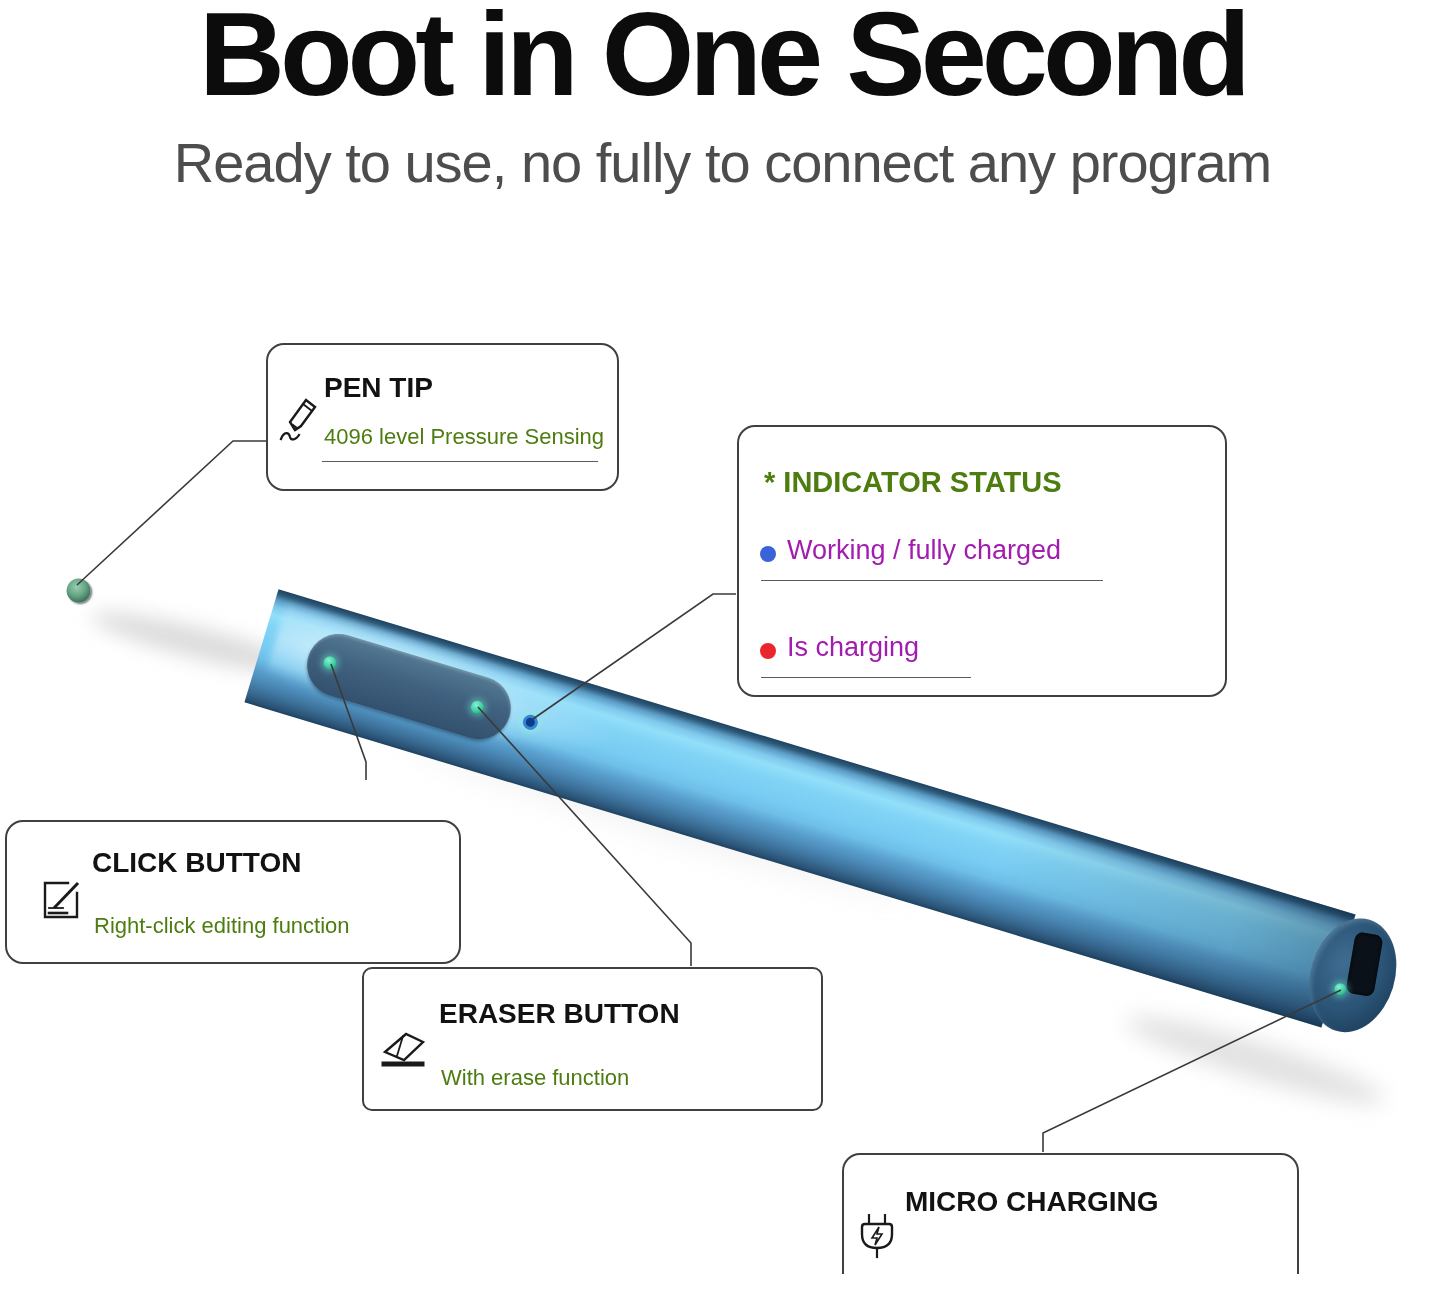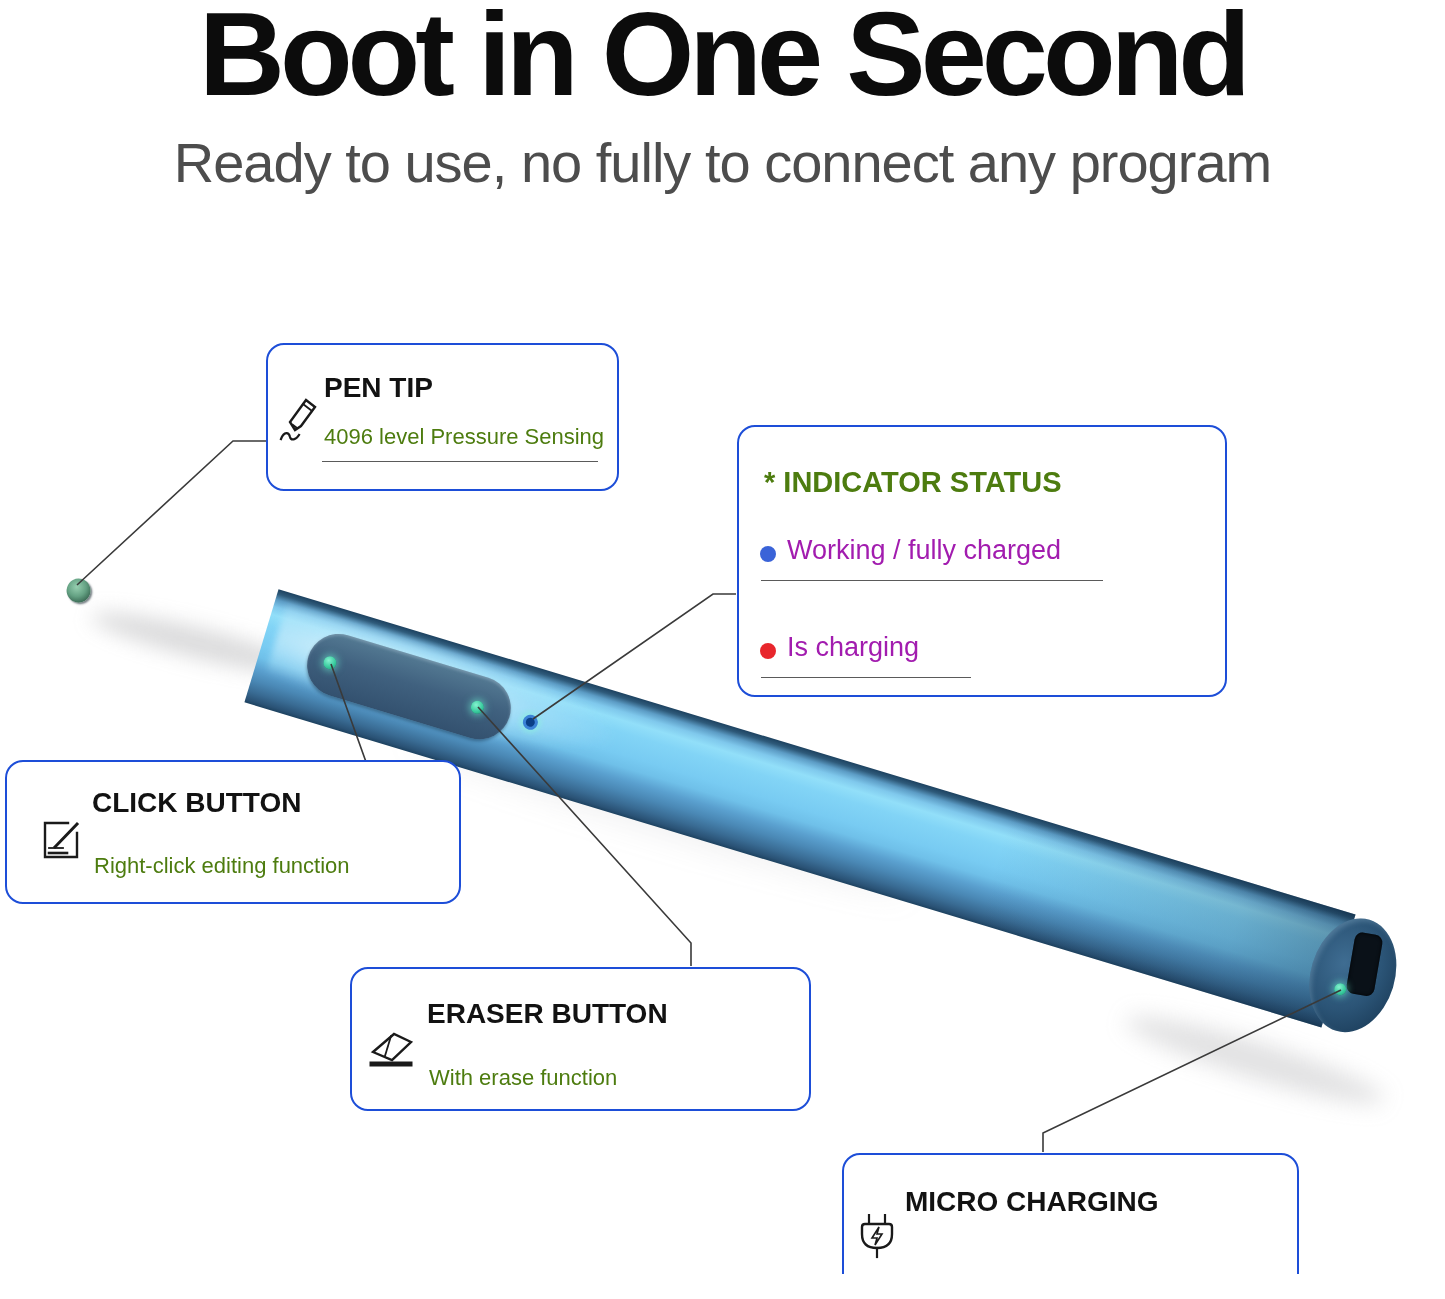--- a/index.html
+++ b/index.html
@@ -59,30 +59,30 @@
   .shadow-tip{left:88px;top:628px;width:220px;height:30px;background:rgba(125,125,130,.28);
     filter:blur(10px);transform:rotate(14deg);}
   .shadow-mid{left:400px;top:800px;width:520px;height:32px;background:rgba(140,140,145,.13);
     filter:blur(15px);transform:rotate(17deg);}
   .shadow-tail{left:1120px;top:1042px;width:270px;height:36px;background:rgba(135,135,140,.25);
     filter:blur(11px);transform:rotate(17deg);}
   
   .leaders{position:absolute;left:0;top:0;z-index:5;pointer-events:none;}
   .leaders polyline{fill:none;stroke:#3a3a3a;stroke-width:1.6px;}
   
-  .box{position:absolute;background:#ffffff;border:2px solid #1d4ed8;border-radius:18px;z-index:10;}
+  .box{position:absolute;background:#ffffff;border:2px solid #404040;border-radius:18px;z-index:10;}
   .box-title{position:absolute;font-size:28px;font-weight:bold;color:#121212;line-height:1;white-space:nowrap;}
   .box-desc{position:absolute;font-size:22px;color:#4d7c0f;line-height:1;white-space:nowrap;}
   .u-line{position:absolute;height:1px;background:#5a5a5a;}
   .box-icon{position:absolute;}
   .box-icon svg{stroke:#1a1a1a;fill:none;stroke-width:2.4;stroke-linecap:square;stroke-linejoin:miter;}
   #box-pen-tip{left:266px;top:343px;width:349px;height:144px;}
   #box-indicator{left:737px;top:425px;width:486px;height:268px;}
-  #box-click{left:5px;top:760px;width:452px;height:140px;}
-  #box-eraser{left:350px;top:967px;width:457px;height:140px;}
+  #box-click{left:5px;top:820px;width:452px;height:140px;}
+  #box-eraser{left:362px;top:967px;width:457px;height:140px;border-radius:10px;}
   #box-micro{left:842px;top:1153px;width:453px;height:142px;}
   .ind-title{position:absolute;left:25px;top:41px;font-size:29px;font-weight:bold;line-height:1;white-space:nowrap;}
   .ind-row-dot{position:absolute;width:16px;height:16px;border-radius:50%;}
   .ind-label{position:absolute;left:48px;font-size:27px;color:#a21caf;line-height:1;white-space:nowrap;}
 </style>
 </head>
 <body>
 
 <div class="canvas">
 

